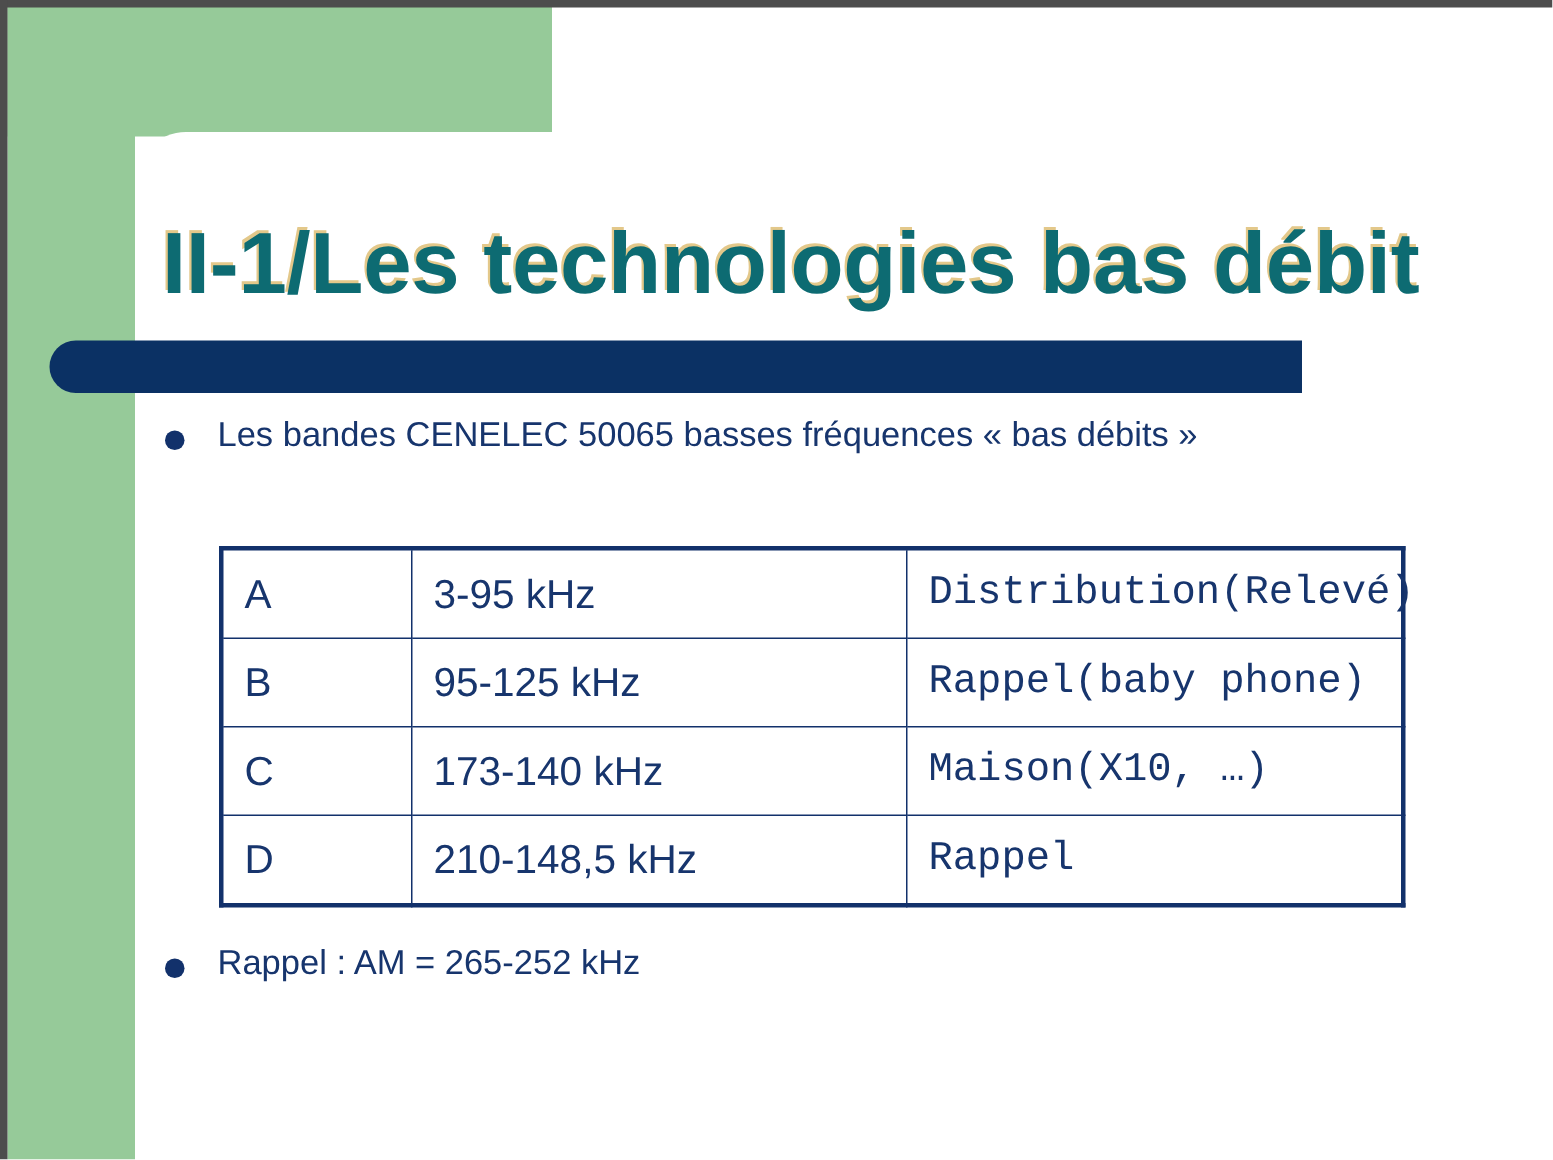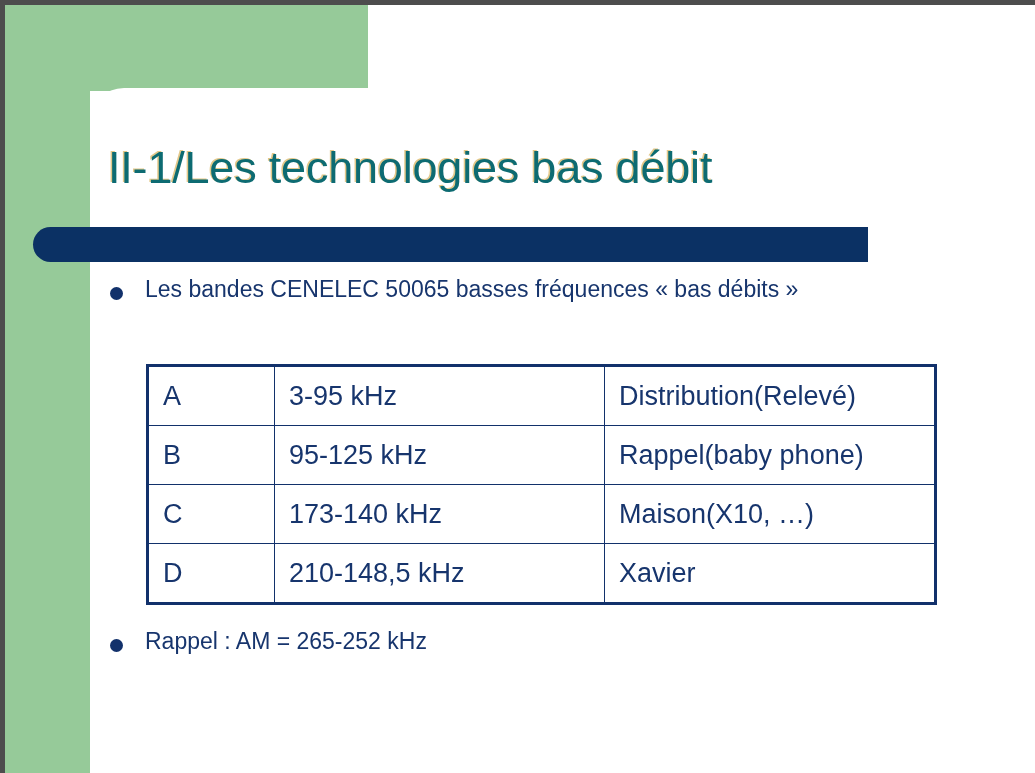--- a/index.html
+++ b/index.html
@@ -67,22 +67,22 @@
     background: #0b3164;
     border-top-left-radius: 18px;
     border-bottom-left-radius: 18px;
   }
 
   
   .title {
     position: absolute;
     left: 108px; top: 142px;
     width: 880px;
-    font-size: 45px;
-    font-weight: normal;
+    font-size: 58px;
+    font-weight: bold;
     color: #0d6b72;
     letter-spacing: -0.2px;
     white-space: nowrap;
     text-shadow: -1.5px -1.5px 0 #e3c88a;
   }
 
   
   .bullet-row {
     position: absolute;
     display: flex;
@@ -119,21 +119,21 @@
   .freq-table td {
     border: 1.5px solid #12316b;
     font-size: 27px;
     color: #17356d;
     height: 58px;
     padding: 0 0 0 14px;
     vertical-align: middle;
   }
   .col-band  { width: 111px; }
   .col-range { width: 315px; }
-  .col-use   { width: auto; }
+  .col-use   { width: auto; font-family: Liberation Mono, monospace; }
 
   
   .footer {
     position: absolute;
     left: 600px; top: 706px;
     width: 400px;
     text-align: center;
     font-size: 17px;
     color: #2a4f9b;
     line-height: 1.5;
@@ -170,21 +170,21 @@
         <td class="col-use">Rappel(baby phone)</td>
       </tr>
       <tr>
         <td class="col-band">C</td>
         <td class="col-range">173-140 kHz</td>
         <td class="col-use">Maison(X10, …)</td>
       </tr>
       <tr>
         <td class="col-band">D</td>
         <td class="col-range">210-148,5 kHz</td>
-        <td class="col-use">Xavier</td>
+        <td class="col-use">Rappel</td>
       </tr>
     </tbody>
   </table>
 
   <div class="bullet-row" id="bullet-2">
     <span class="bullet-dot"></span>
     <span class="bullet-text">Rappel : AM = 265-252 kHz</span>
   </div>
 
   <div class="footer">

